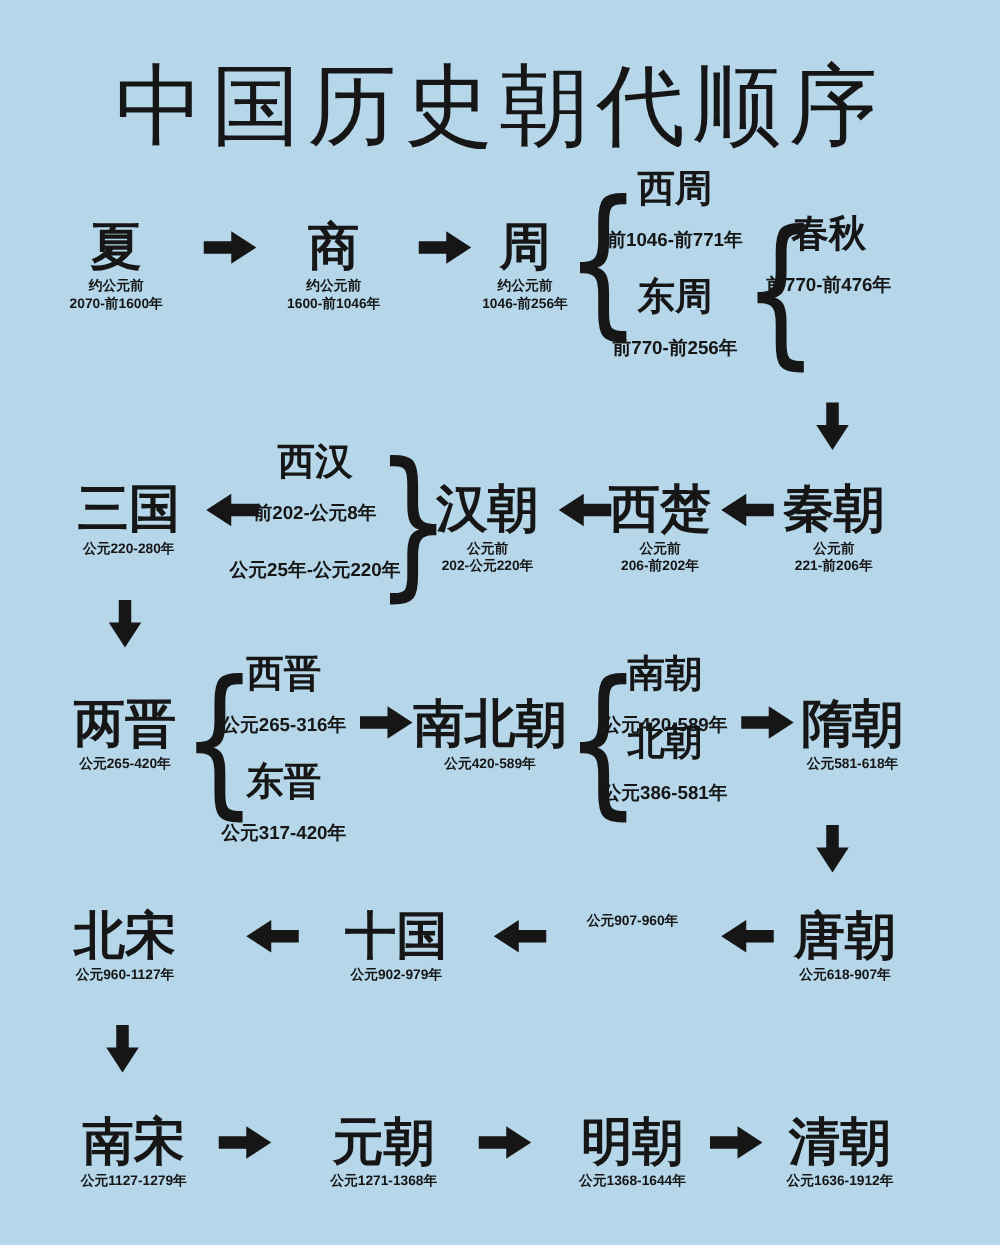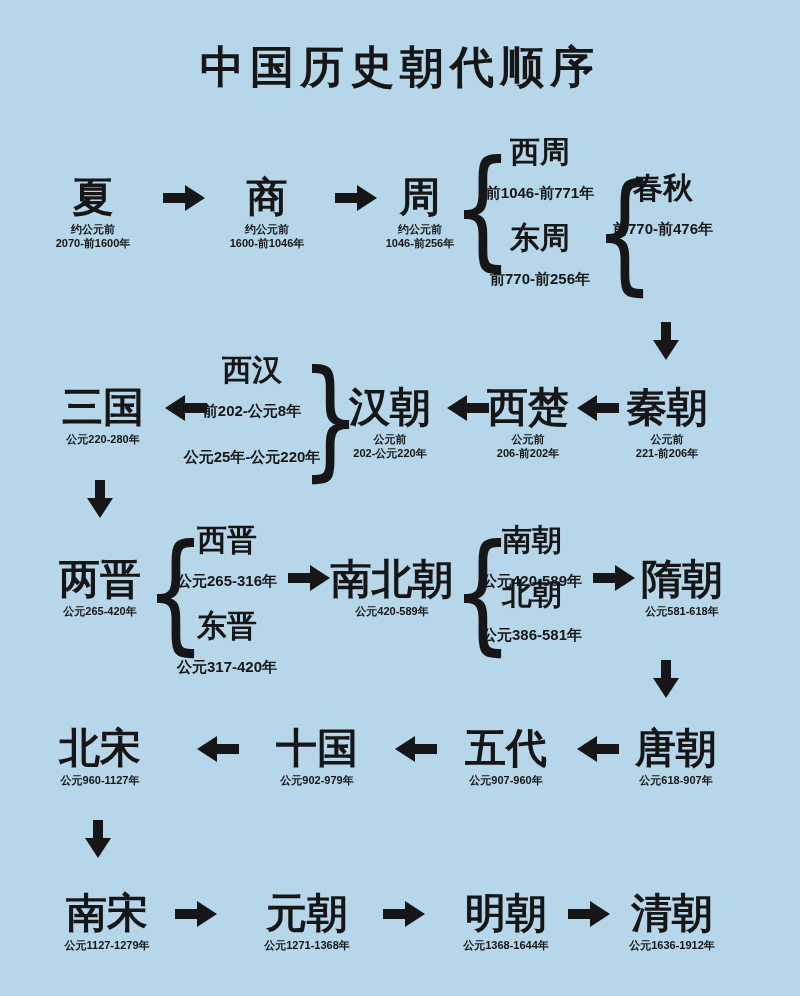--- a/index.html
+++ b/index.html
@@ -6,21 +6,21 @@
   * { box-sizing:border-box; }
   body { margin:0; background:#9db; }
   .page {
     position:relative; width:800px; height:996px;
     background:var(--background);
     font-family:"Liberation Sans","DejaVu Sans",sans-serif;
     overflow:hidden; color:var(--ink);
   }
   .title {
     position:absolute; left:50%; top:38px; transform:translateX(-50%);
-    font-size:44px; font-weight:700; letter-spacing:6px; white-space:nowrap;
+    font-size:71px; font-weight:400; letter-spacing:6px; white-space:nowrap;
   }
   .node { position:absolute; transform:translateX(-50%); text-align:center; }
   .node .label { font-weight:800; line-height:1.05; white-space:nowrap; }
   .node.big .label { font-size:41px; }
   .node.mid .label { font-size:30px; }
   .node .date { font-weight:700; font-size:11px; line-height:1.3; margin-top:3px; white-space:nowrap; }
   .node.mid .date { font-size:15px;margin-top:15px; }
   .node .date + .date { margin-top:0; }
 
   .arr { position:absolute; }
@@ -151,21 +151,20 @@
     <div class="date">公元581-618年</div>
   </div>
   <div class="arr arr-d" style="left:653px;top:660px"></div>
 
   <div class="node big" style="left:676px;top:727px">
     <div class="label">唐朝</div>
     <div class="date">公元618-907年</div>
   </div>
   <div class="arr arr-l" style="left:577px;top:736px"></div>
   <div class="node big" style="left:506px;top:727px">
-    <div class="label">五代</div>
     <div class="date">公元907-960年</div>
   </div>
   <div class="arr arr-l" style="left:395px;top:736px"></div>
   <div class="node big" style="left:317px;top:727px">
     <div class="label">十国</div>
     <div class="date">公元902-979年</div>
   </div>
   <div class="arr arr-l" style="left:197px;top:736px"></div>
   <div class="node big" style="left:100px;top:727px">
     <div class="label">北宋</div>

